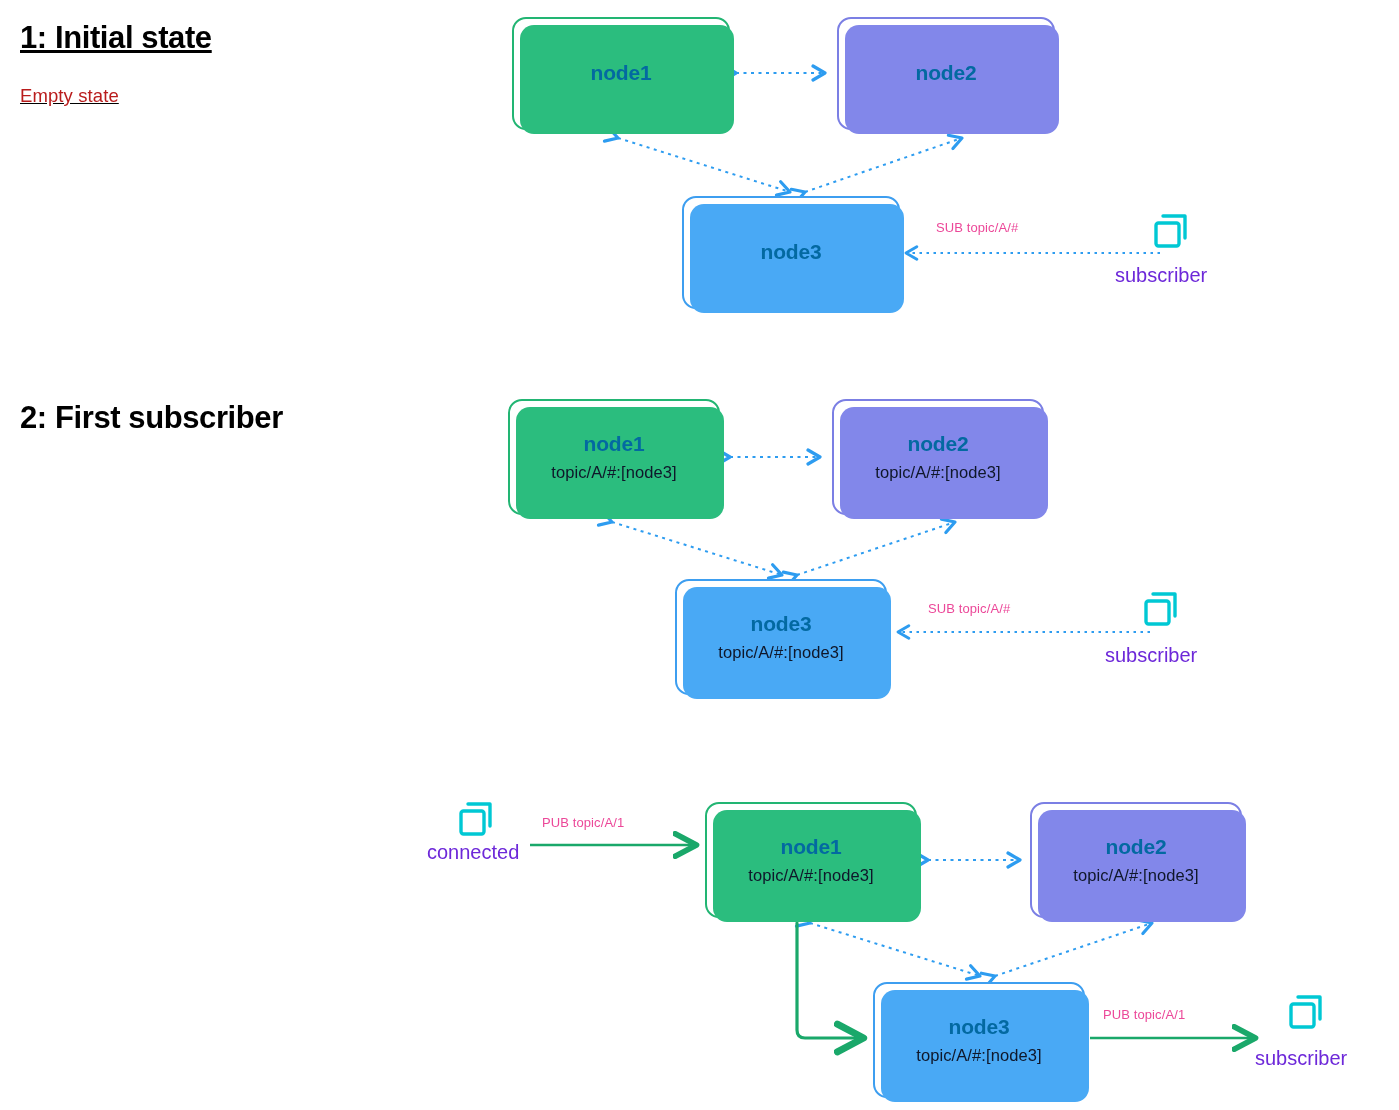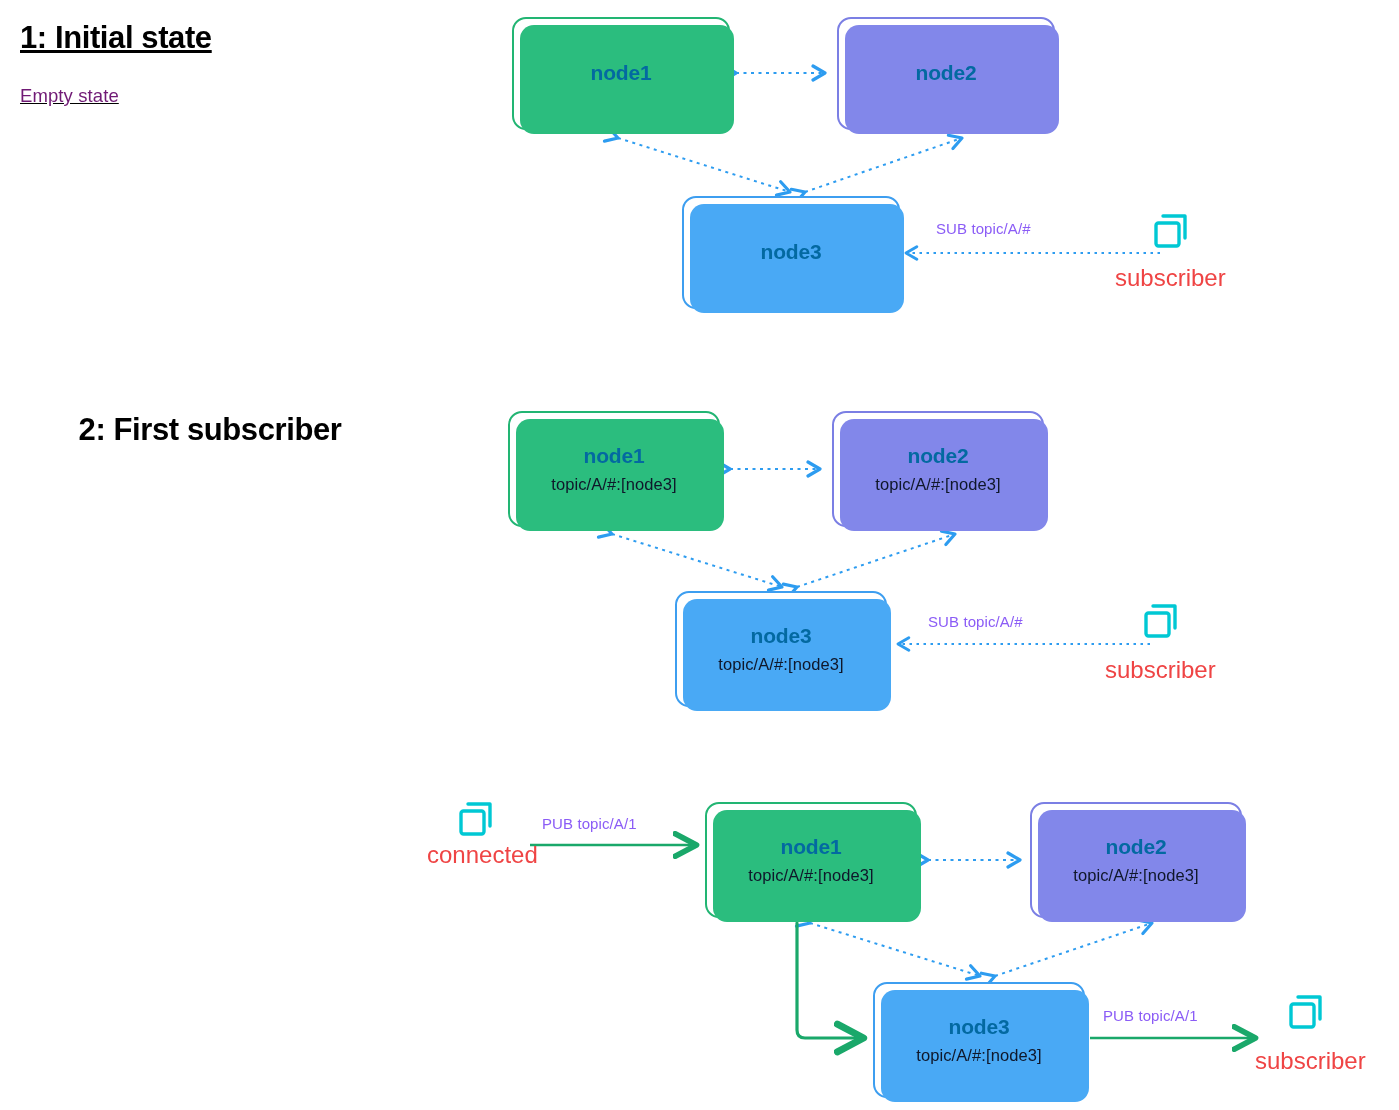--- a/index.html
+++ b/index.html
@@ -3,30 +3,30 @@
 <meta charset="utf-8">
 <style>
   html,body{margin:0;padding:0;background:#ffffff;}
   body{
     width:1399px;height:1110px;position:relative;overflow:hidden;
     font-family:"Liberation Sans","DejaVu Sans",sans-serif;
     color:#000000;
   }
   .panel{position:absolute;left:0;width:1399px;}
   #panel-1{top:0;height:370px;}
-  #panel-2{top:382px;height:405px;text-align:center;}
+  #panel-2{top:370px;height:405px;}
   #panel-3{top:775px;height:335px;}
 
   .text-col{position:absolute;left:20px;width:380px;}
   .step-title{
     font-size:31px;font-weight:700;letter-spacing:-0.4px;
     color:#000;margin:0;line-height:1.15;
   }
   .step-desc{
-    font-size:18.5px;font-weight:400;color:#701a75;
+    font-size:18.5px;font-weight:400;color:#b91c1c;
     margin:0;line-height:1.72;letter-spacing:0.1px;
   }
 
   .diagram{position:absolute;left:400px;top:0;width:999px;height:100%;}
   .svg-layer{position:absolute;left:0;top:0;width:999px;height:100%;overflow:visible;}
 
   
   .node{
     position:absolute;box-sizing:border-box;
     background:#ffffff;border-radius:14px;border:2.2px solid #cccccc;
@@ -48,25 +48,25 @@
   .node::after{
     content:"";position:absolute;left:6px;top:6px;right:-6px;bottom:-6px;
     border-radius:14px;z-index:-1;
   }
   .node.green::after{background:#2bbd7e;}
   .node.purple::after{background:#8287ea;}
   .node.blue::after{background:#49a9f5;}
 
   
   .edge-label{
-    position:absolute;font-size:15px;color:#8b5cf6;white-space:nowrap;
+    position:absolute;font-size:13px;color:#ec4899;white-space:nowrap;
     letter-spacing:0.1px;z-index:4;
   }
   .client-label{
-    position:absolute;font-size:24px;color:#ef4444;white-space:nowrap;z-index:4;
+    position:absolute;font-size:20px;color:#6d28d9;white-space:nowrap;z-index:4;
   }
 </style>
 </head>
 <body>
 
 <section class="panel" id="panel-1">
   <div class="text-col" style="top:20px;text-decoration:underline;">
     <h2 class="step-title">1: Initial state</h2>
     <p class="step-desc" style="margin-top:24px;">Empty state</p>
   </div>

